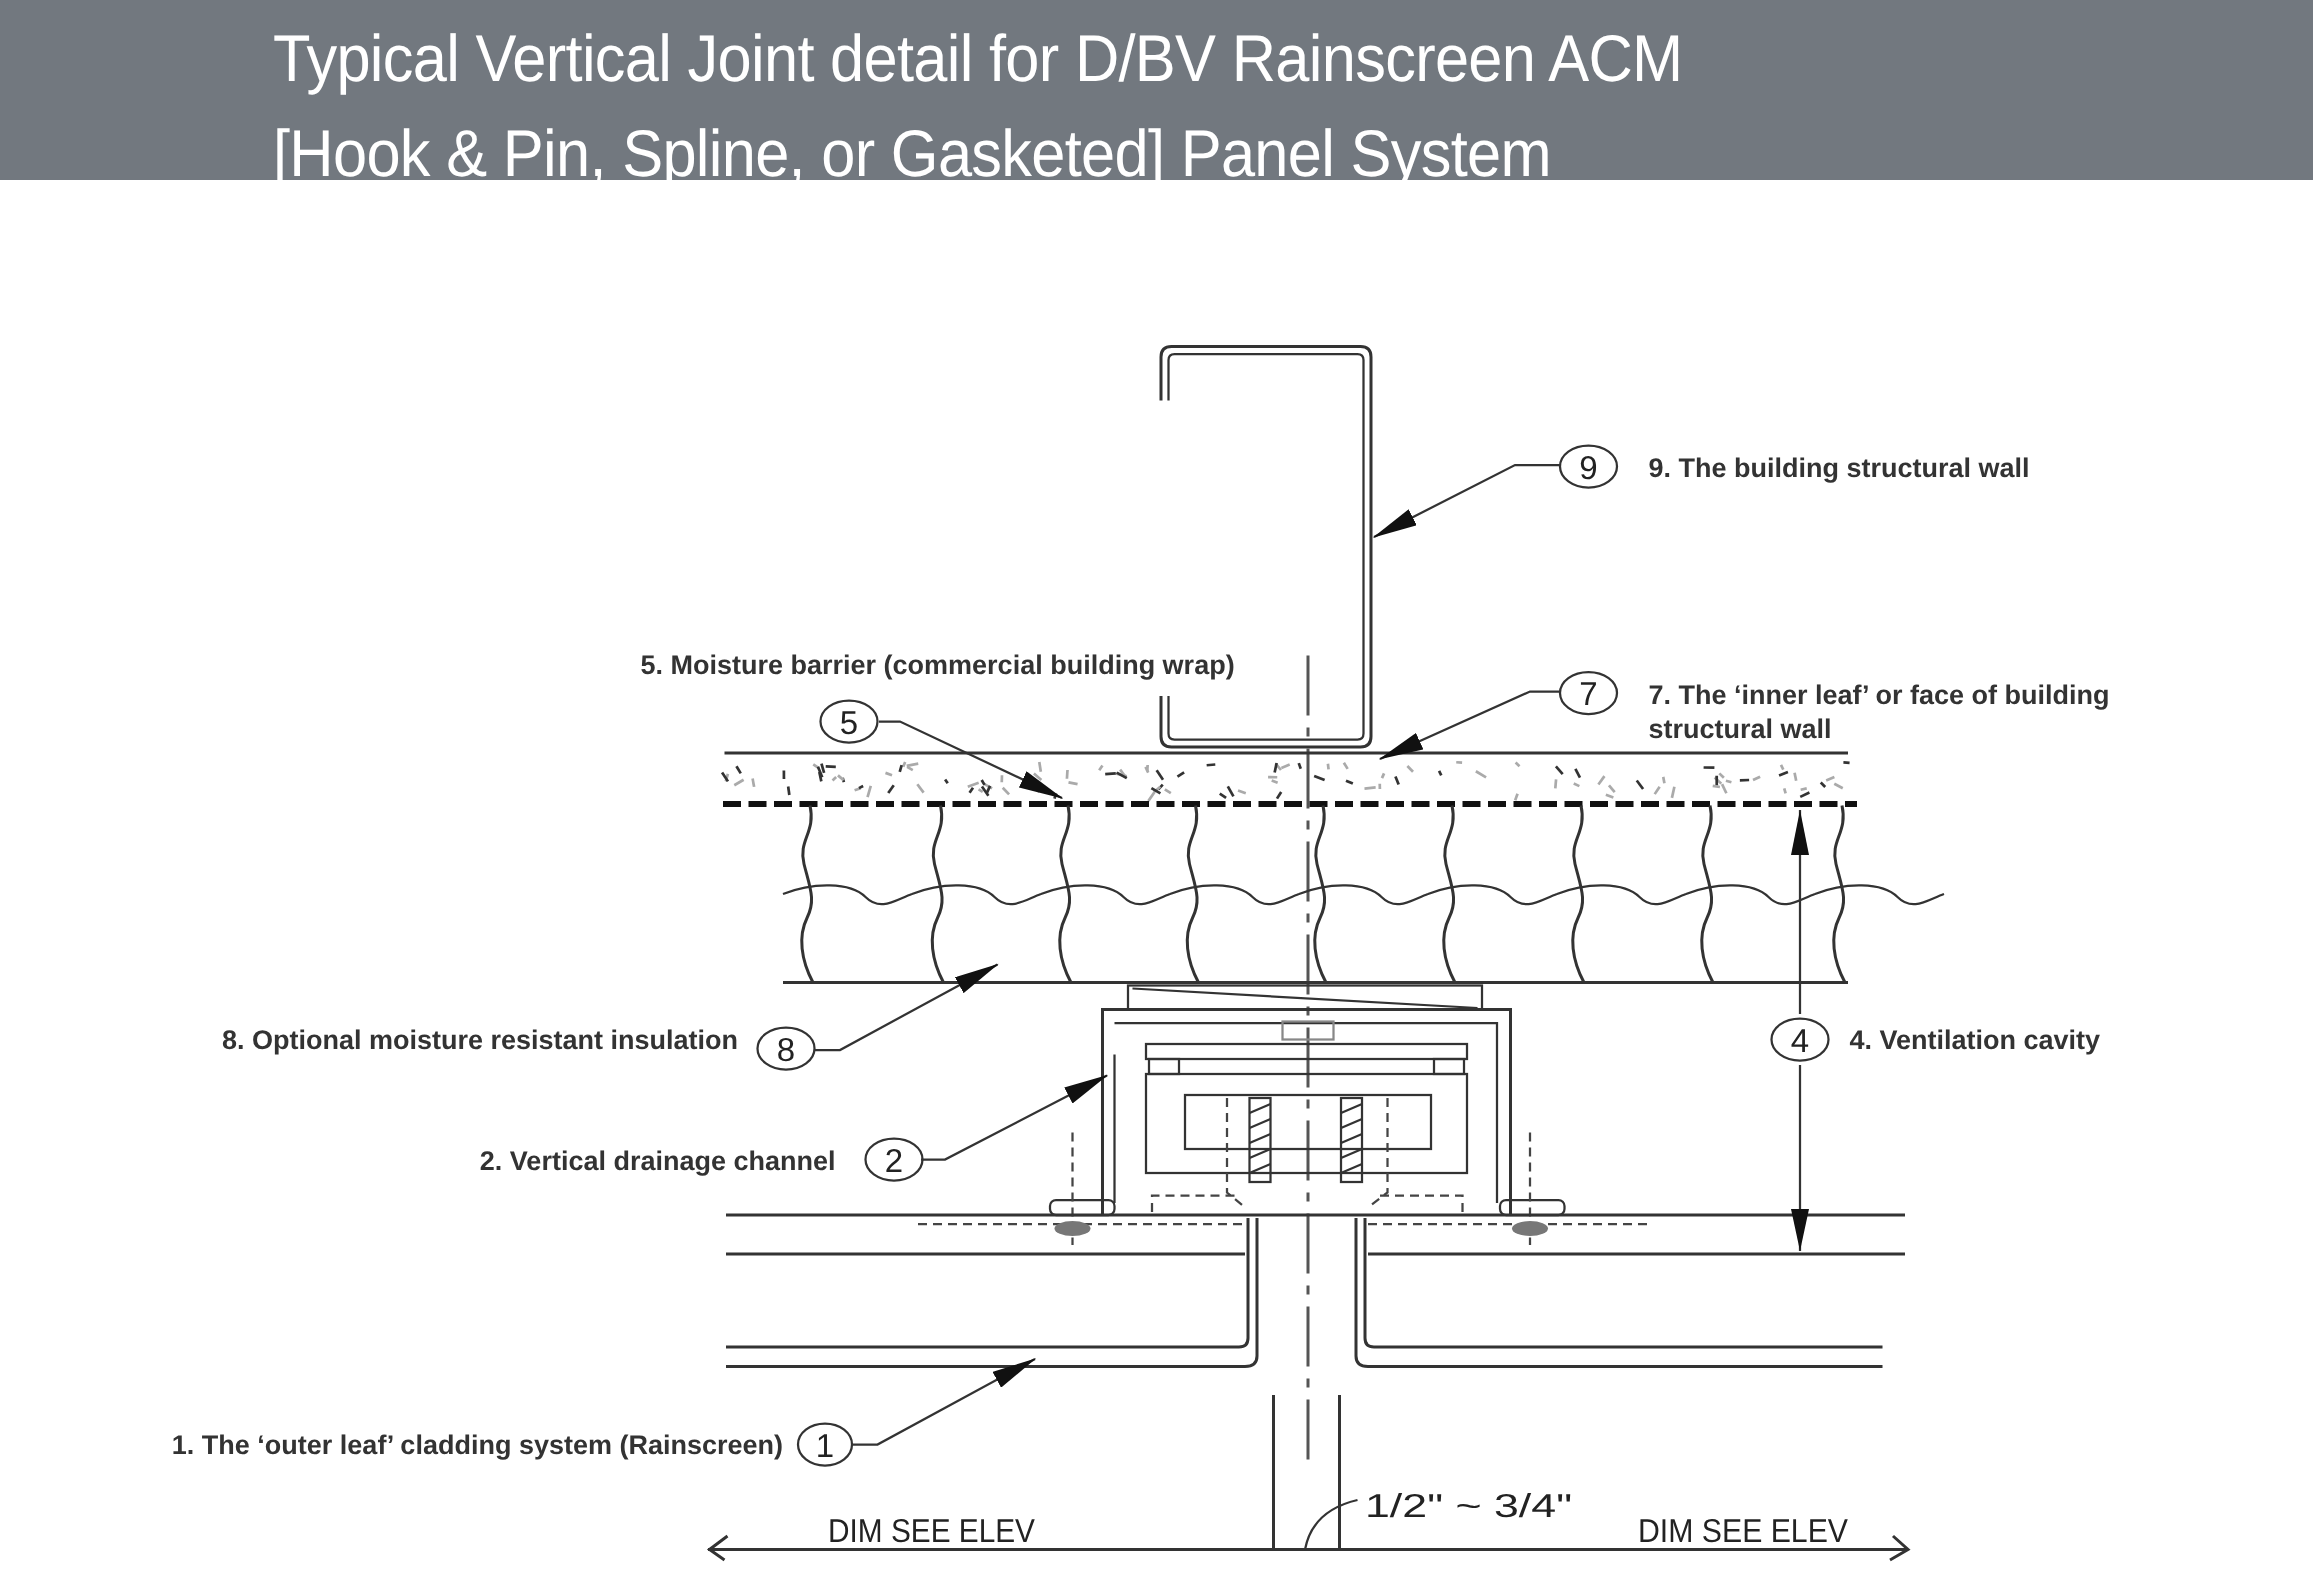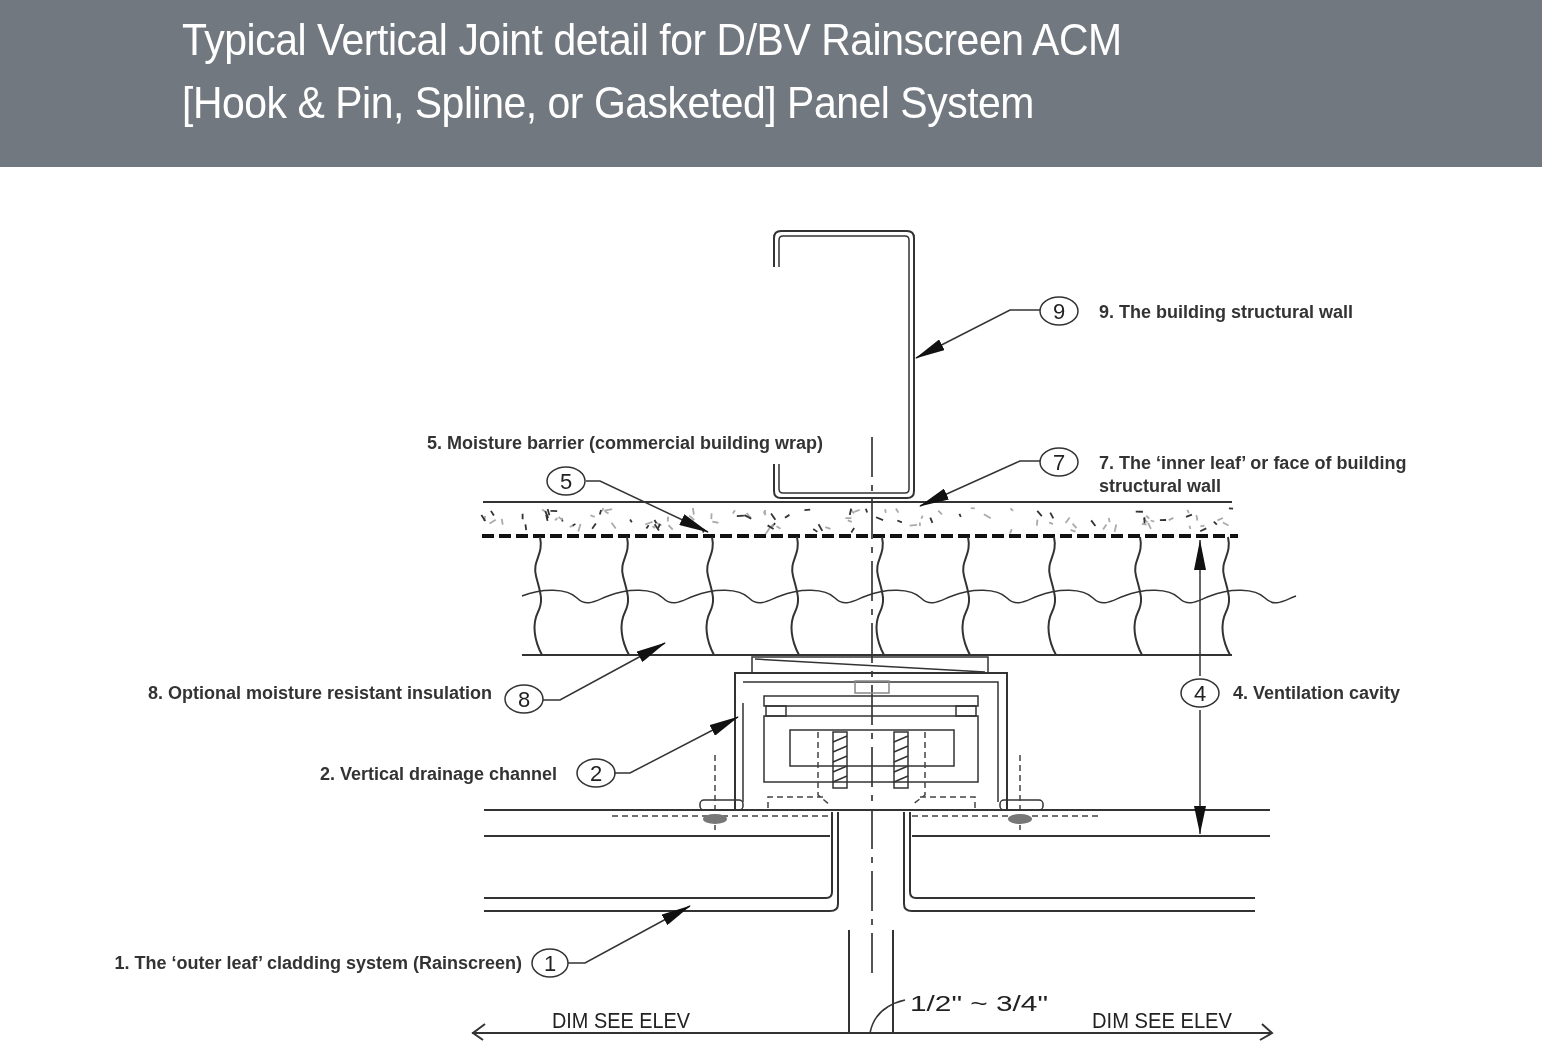--- a/index.html
+++ b/index.html
@@ -1,17 +1,17 @@
 <!DOCTYPE html>
 <html><head>
 <meta charset="utf-8">
 <style>
   html, body { margin:0; padding:0; background:#ffffff; }
   body { width:1542px; height:1051px; position:relative; overflow:hidden; font-family:"Liberation Sans", sans-serif; }
-  .title-bar { position:absolute; left:0; top:0; width:1542px; height:167px; background:#72787f; }
+  .title-bar { position:absolute; left:0; top:0; width:1542px; height:120px; background:#72787f; }
   .title-line { position:absolute; left:182px; color:#ffffff; font-family:"Liberation Sans", sans-serif; font-size:44px; letter-spacing:-0.5px; white-space:nowrap; transform:scaleX(0.93); transform-origin:left center; }
   .title-line.l1 { top:15px; }
   .title-line.l2 { top:78px; }
   svg.diagram { position:absolute; left:0; top:151px; }
   .label { font-family:"Liberation Sans", sans-serif; font-weight:bold; font-size:18px; fill:#333333; }
   .callout-num { font-family:"Liberation Sans", sans-serif; font-size:22px; fill:#222; }
   .dim-text { font-family:"Liberation Sans", sans-serif; font-size:22px; fill:#222; transform-box:fill-box; }
   .ln { stroke:#333; fill:none; stroke-width:2; }
   .thin { stroke:#333; fill:none; stroke-width:1.5; }
 </style>

